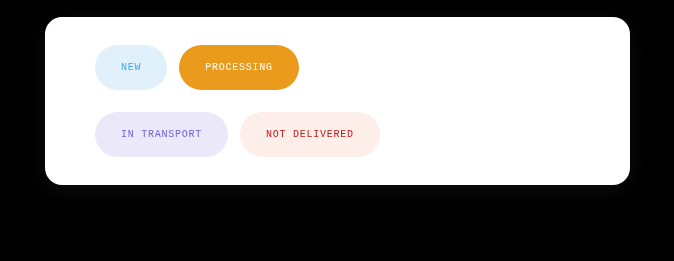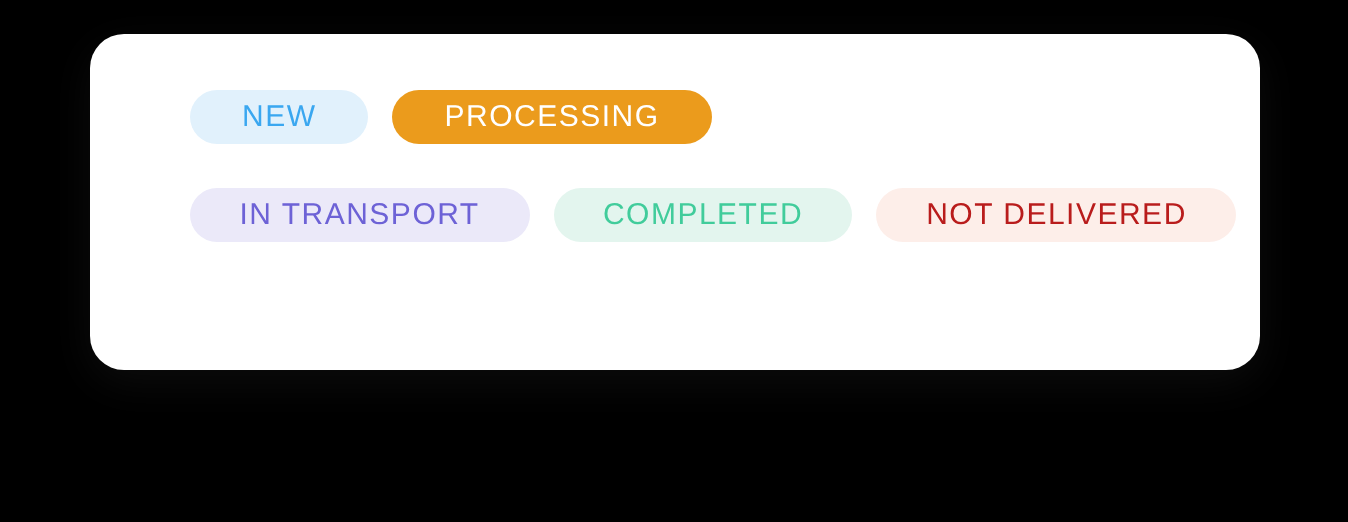--- a/index.html
+++ b/index.html
@@ -40,54 +40,53 @@
     flex-direction: column;
     gap: 22px;
   }
   .pill-row {
     display: flex;
     flex-direction: row;
     align-items: center;
     gap: 12px;
   }
   .pill {
-    height: 27px;
+    height: 45px;
     min-width: 0;
     display: inline-flex;
     align-items: center;
     justify-content: center;
     padding: 0 26px;
     border-radius: 23px;
-    font-size: 15px;
+    font-size: 10px;
     letter-spacing: 0.75px;
     font-weight: 400;
     line-height: 1;
     white-space: nowrap;
     box-sizing: border-box;
     user-select: none;
     cursor: pointer;
     border: none;
-    font-family: Liberation Sans, sans-serif;
+    font-family: Liberation Mono, monospace;
   }
   .pill.active {
     font-weight: 400;
     text-align: right;
   }
 </style>
 </head>
 <body>
 
 <div id="root" style="background: rgb(0, 0, 0);">
   <div class="card" style="background: rgb(255, 255, 255); border-radius: 17px;">
     <div class="pill-rows">
 
     <div class="pill-row">
           <button class="pill" style="background: rgb(225, 241, 252); color: rgb(58, 167, 240);">NEW</button>
           <button class="pill active" style="background: rgb(235, 155, 28); color: rgb(255, 255, 255);">PROCESSING</button>
         </div>
         <div class="pill-row">
           <button class="pill" style="background: rgb(235, 233, 249); color: rgb(109, 98, 214);">IN TRANSPORT</button>
-          <button class="pill" style="background: rgb(227, 245, 238); color: rgb(65, 204, 155);">COMPLETED</button>
           <button class="pill" style="background: rgb(253, 238, 233); color: #b91c1c;">NOT DELIVERED</button>
         </div>
       </div>
   </div>
 </div>
 
 </body></html>

